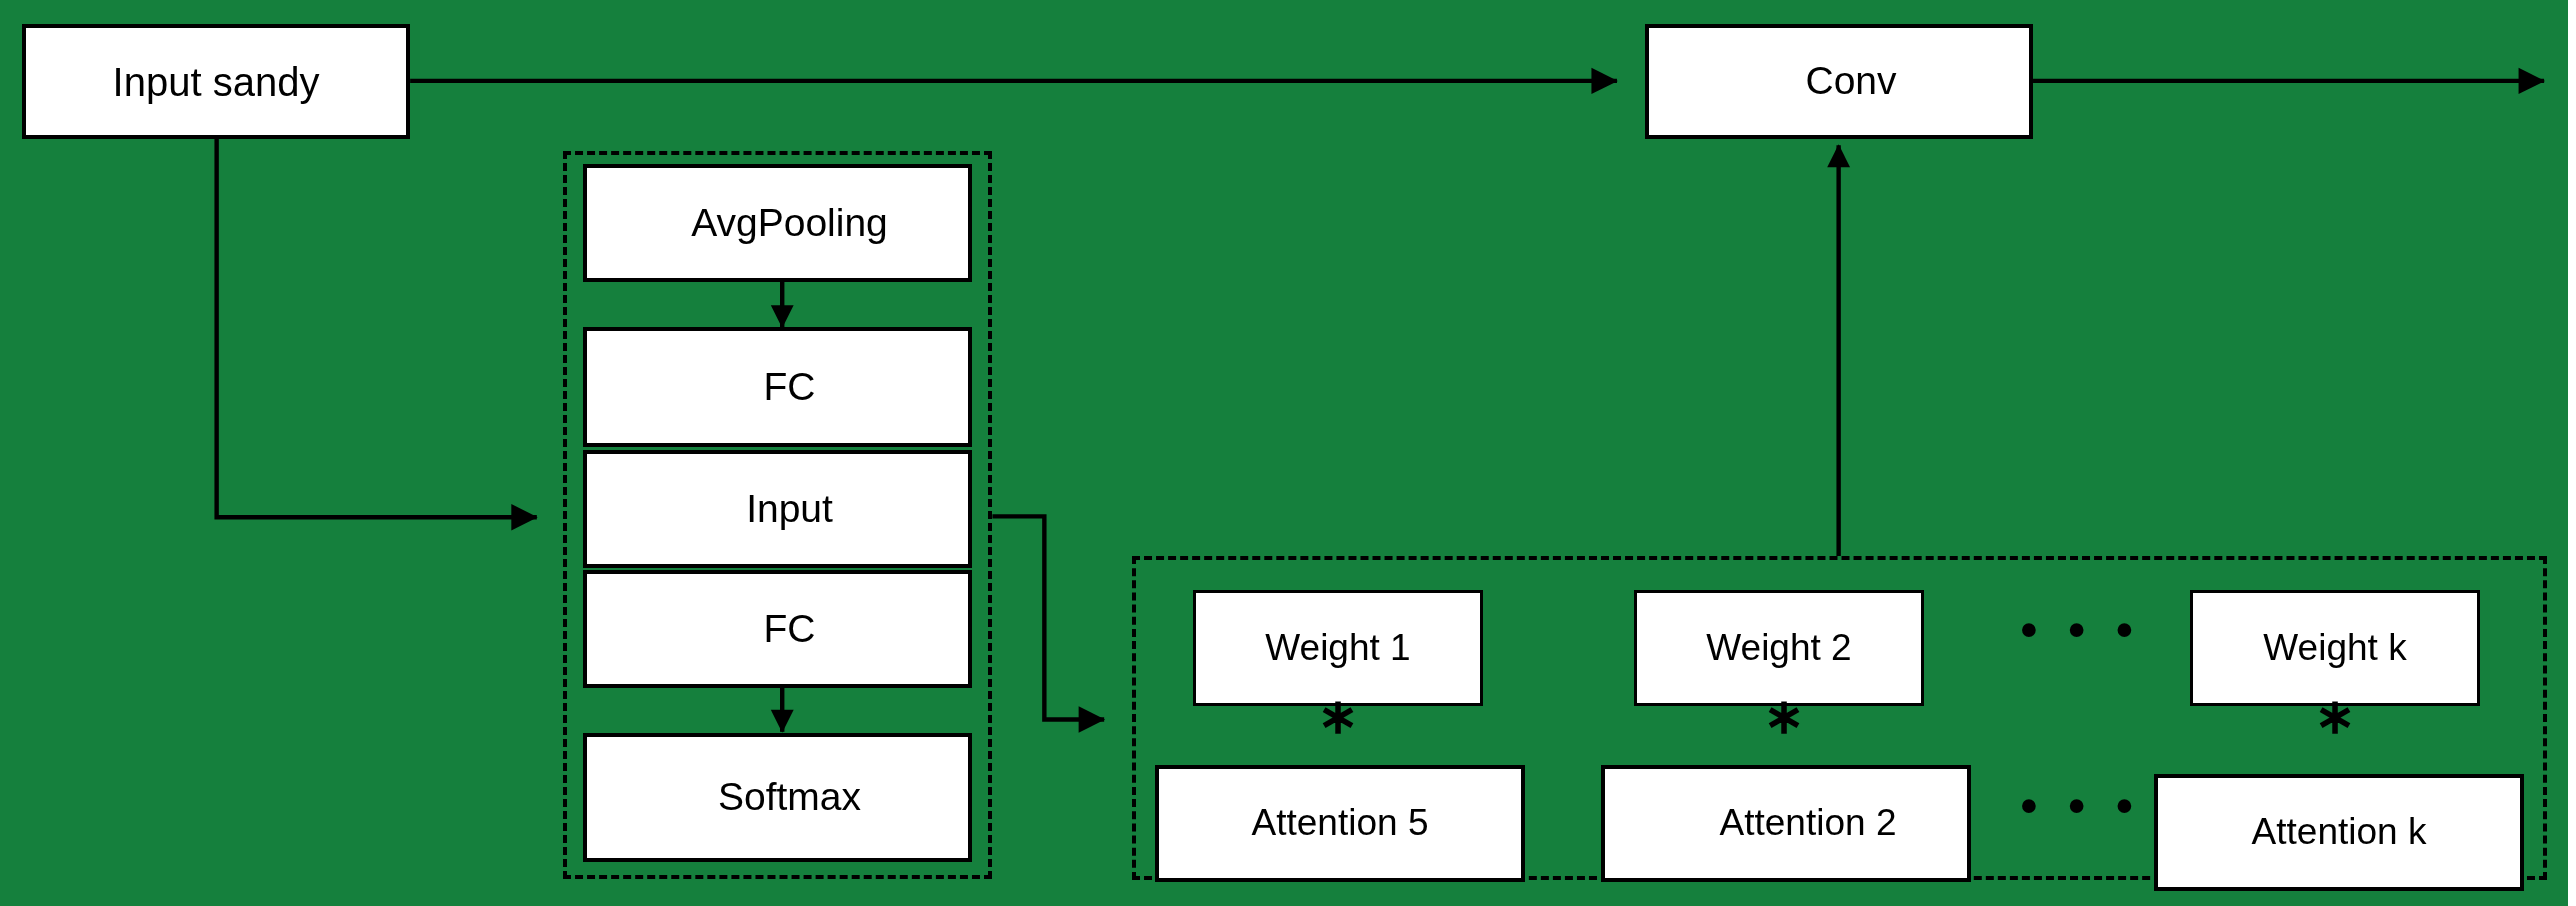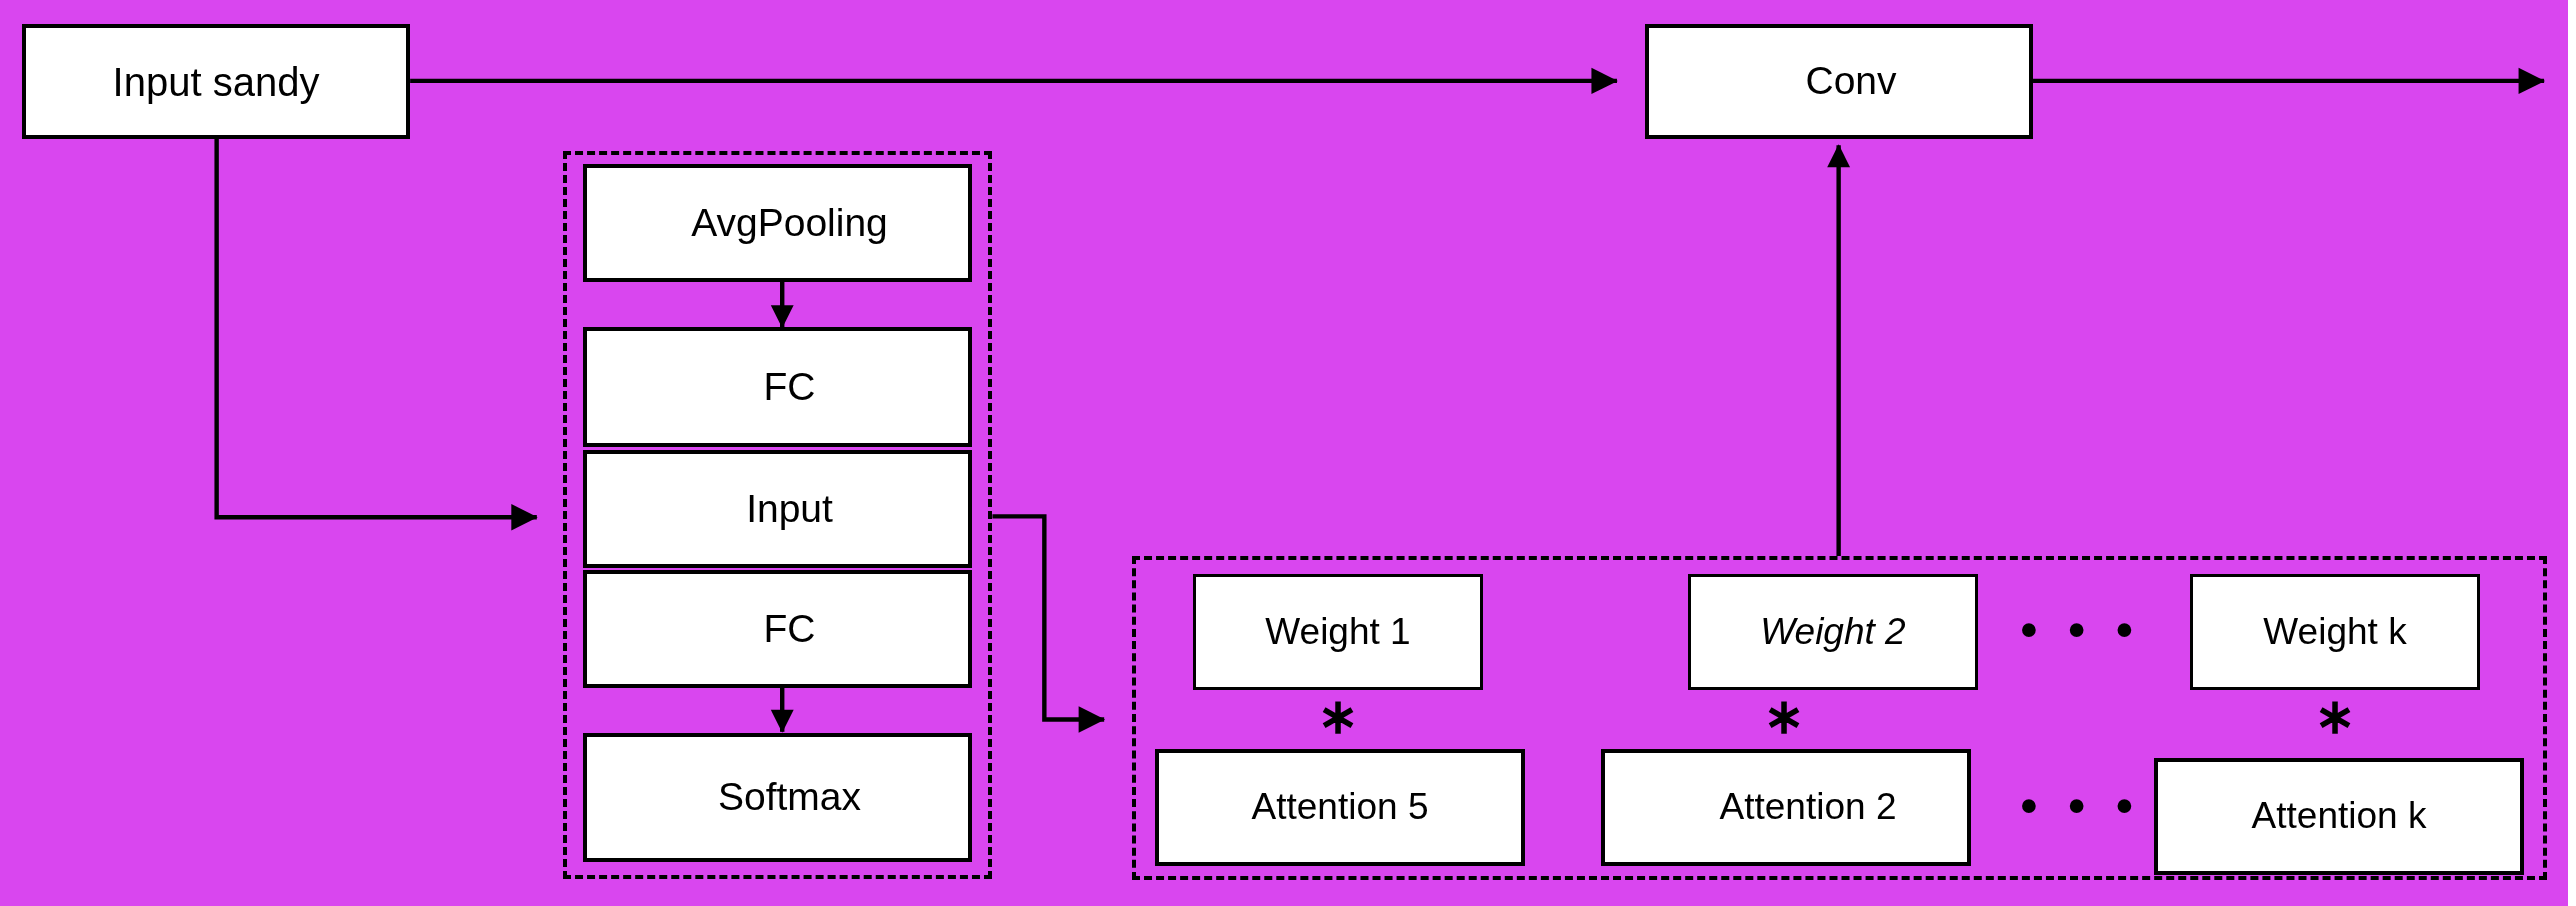--- a/index.html
+++ b/index.html
@@ -7,21 +7,21 @@
     padding: 0;
     background: #ffffff;
   }
   body {
     font-family: "Liberation Sans", sans-serif;
   }
   #canvas {
     position: relative;
     width: 2568px;
     height: 906px;
-    background: #d946ef;
+    background: #15803d;
     overflow: hidden;
   }
   .node {
     position: absolute;
     box-sizing: border-box;
     background: #ffffff;
     border: 4.4px solid #000000;
     display: flex;
     align-items: center;
     justify-content: center;
@@ -48,21 +48,21 @@
     position: absolute;
     left: 0;
     top: 0;
     width: 2576px;
     height: 906px;
     overflow: visible;
     pointer-events: none;
   }
   .fs-input { font-size: 40px; }
   .fs-node  { font-size: 39px; padding-left: 24px; }
-  .fs-small { font-size: 37px; }
+  .fs-small { font-size: 37px; margin-top: 16px; }
   .fs-star  { font-size: 49px; font-weight: 700; }
   .fs-dots  { font-size: 48px; letter-spacing: 8.8px; font-weight: 700; }
 </style>
 </head>
 <body>
 
 <div id="canvas">
 
   <svg class="wires" viewBox="0 0 2928 1030" xmlns="http://www.w3.org/2000/svg">
     <defs>
@@ -139,21 +139,21 @@
   <div class="dashed-group" style="left:1132px; top:556px; width:1415px; height:324px;"></div>
 
   <div class="node thin fs-small" style="left:1193px; top:574px; width:290px; height:116px;">
     <span>Weight 1</span>
   </div>
   <div class="label-static fs-star" style="left:1263px; top:695px; width:150px; height:42px;">∗</div>
   <div class="node fs-small" style="left:1155px; top:749px; width:370px; height:117px;">
     <span>Attention 5</span>
   </div>
 
-  <div class="node thin fs-small" style="left:1688px; top:574px; width:290px; height:116px;font-style:italic;">
+  <div class="node thin fs-small" style="left:1634px; top:574px; width:290px; height:116px;">
     <span>Weight 2</span>
   </div>
   <div class="label-static fs-star" style="left:1709px; top:695px; width:150px; height:42px;">∗</div>
   <div class="node fs-small" style="left:1601px; top:749px; width:370px; height:117px;padding-left:44px;">
     <span>Attention 2</span>
   </div>
 
   <div class="label-static fs-dots" style="left:2006px; top:607px; width:150px; height:44px;">• • •</div>
   <div class="label-static fs-dots" style="left:2006px; top:783px; width:150px; height:44px;">• • •</div>
 

